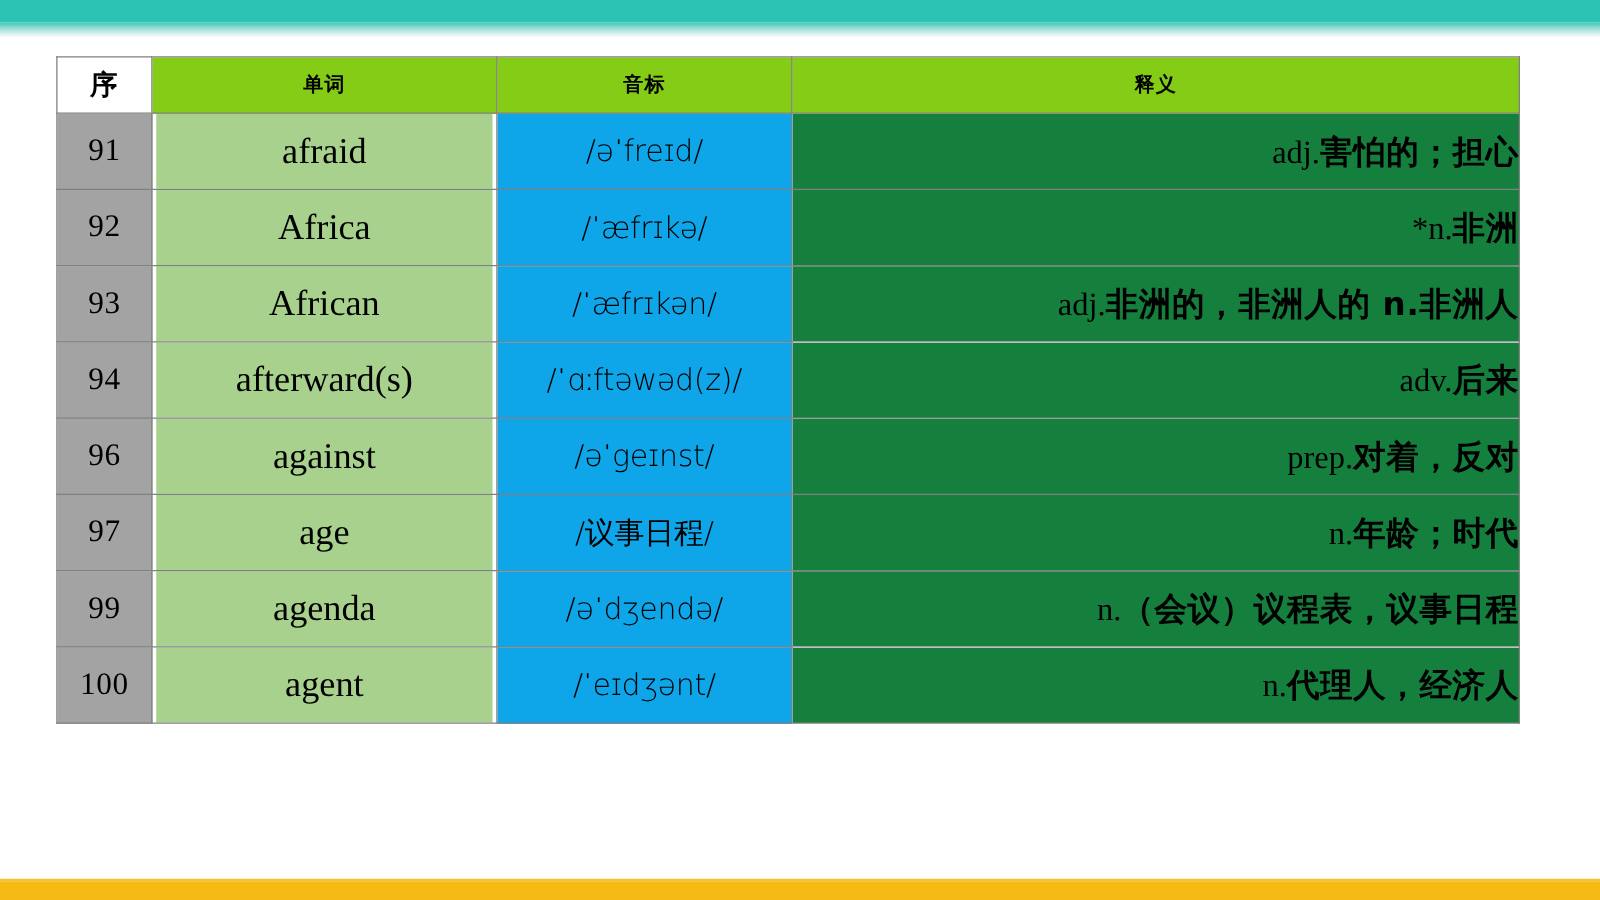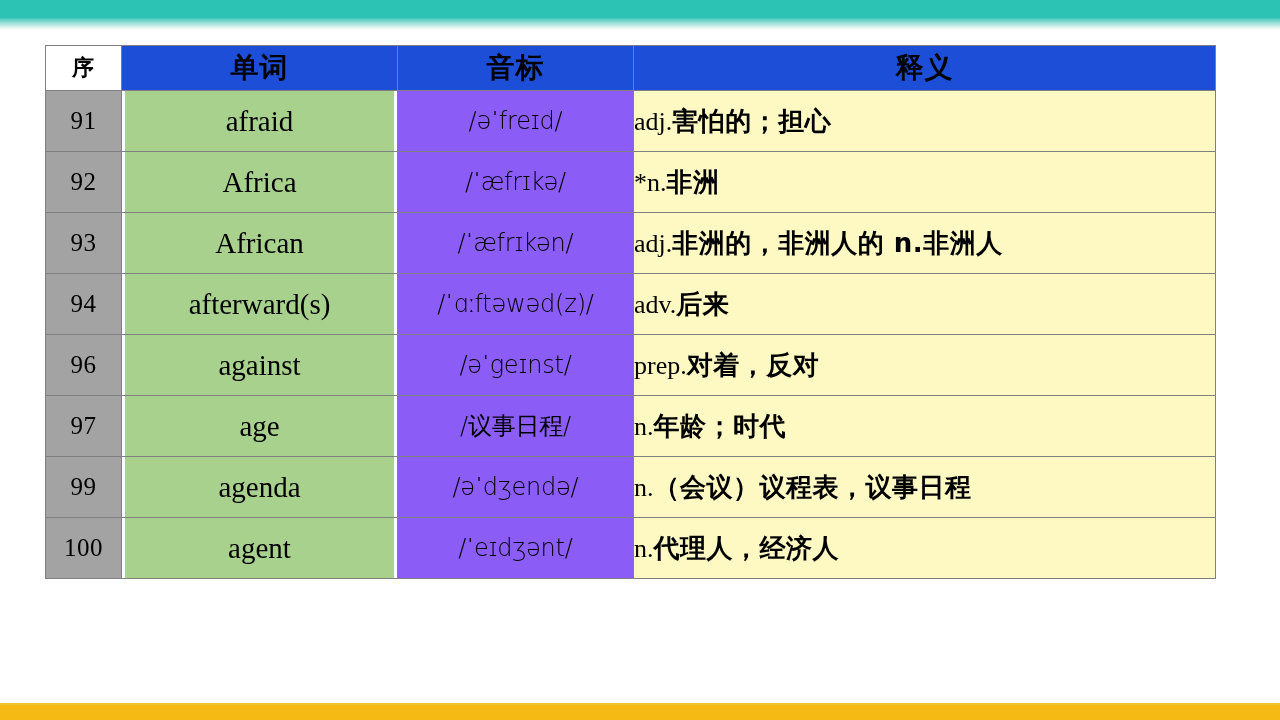--- a/index.html
+++ b/index.html
@@ -66,24 +66,24 @@
   table.vocab th, table.vocab td {
     border: 1px solid #808080;
     padding: 0;
     vertical-align: middle;
     color: #000000;
   }
 
   
   tr.head-row th {
     height: 44px;
-    background: #1d4ed8;
+    background: #84cc16;
     font-family: "DejaVu Sans", sans-serif;
     font-weight: bold;
-    font-size: 28px;
+    font-size: 16px;
     text-align: center;
     letter-spacing: 1px;
   }
   tr.head-row th.h-idx {
     background: #ffffff;
     font-size: 22px;
   }
 
   
   tr.data-row td { height: 56px; }
@@ -107,27 +107,27 @@
     justify-content: center;
     height: 60px;
     margin: 0 3px;
     background: #a9d18e;
   }
   td.ipa {
     text-align: center;
     font-size: 24px;
     font-family: "DejaVu Sans", sans-serif;
     font-weight: 300;
-    background: #8b5cf6;
+    background: #0ea5e9;
     letter-spacing: -0.2px;
   }
   td.def {
-    text-align: left;
+    text-align: right;
     font-size: 26px;
-    background: #fef9c3;
+    background: #15803d;
     padding-left: 4px;
     white-space: nowrap;
     overflow: hidden;
   }
   td.def .pos {
     font-family: "Liberation Serif", "DejaVu Serif", serif;
     font-weight: normal;
   }
   td.def .cn {
     font-family: "DejaVu Sans", sans-serif;

